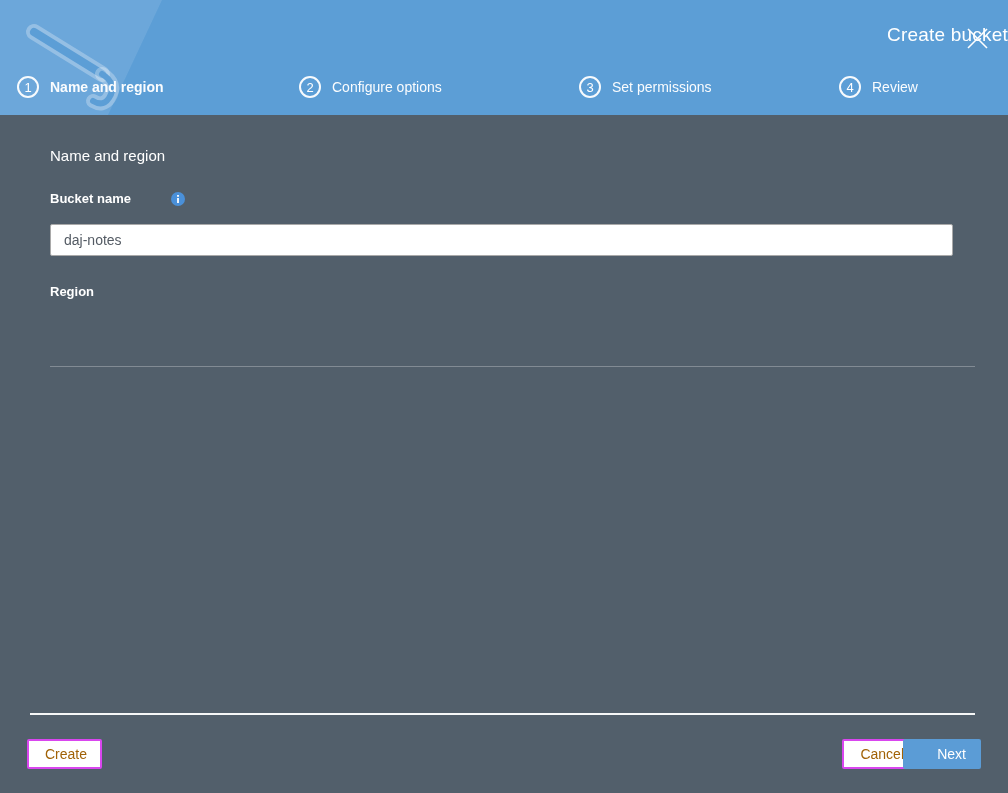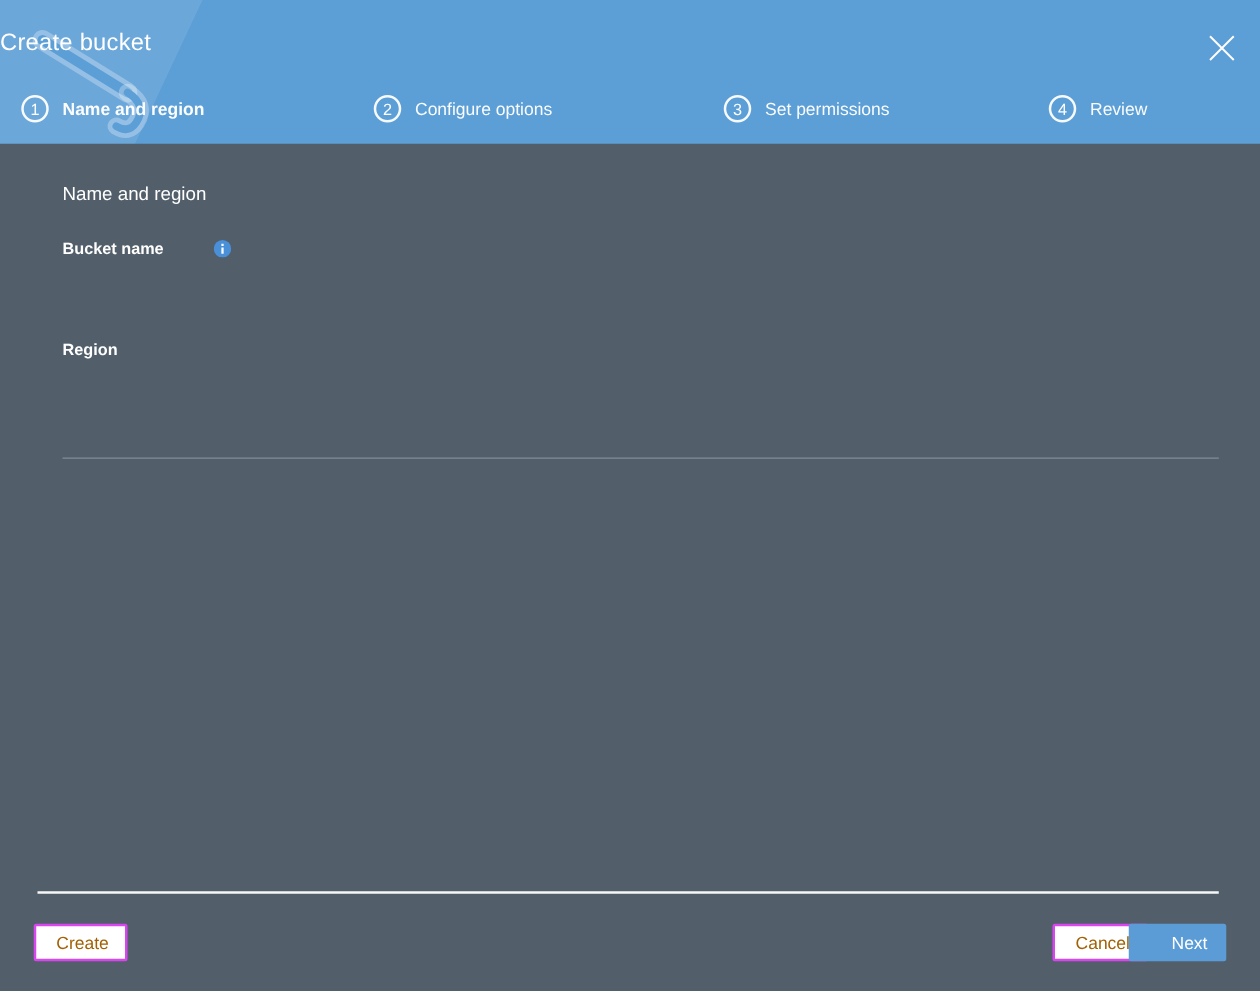--- a/index.html
+++ b/index.html
@@ -3,40 +3,40 @@
 <meta charset="utf-8">
 <style>
   * { margin:0; padding:0; box-sizing:border-box; }
   html,body { background:#525F6B; }
   body { font-family:"Liberation Sans", sans-serif; }
   .modal { position:relative; width:1008px; height:793px; background:#525F6B; overflow:hidden; }
 
   
   .header { position:absolute; top:0; left:0; right:0; height:115px; background:#5C9ED6; }
   .watermark { position:absolute; top:0; left:0; pointer-events:none; }
-  .modal-title { position:absolute; top:24px; left:0; width:100%; text-align:left;
+  .modal-title { position:absolute; top:24px; left:0; width:100%; text-align:right;
                  color:#ffffff; font-size:19px; font-weight:500; letter-spacing:.2px; }
   .close-btn { position:absolute; top:27px; right:19px; width:23px; height:23px; cursor:pointer; }
 
   
   .step { position:absolute; top:76px; display:flex; align-items:center; color:#fff; }
   .step-circle { width:22px; height:22px; border:2px solid rgba(255,255,255,0.95); border-radius:50%;
                  display:flex; align-items:center; justify-content:center; font-size:13px; flex:0 0 auto; }
   .step-label { margin-left:11px; font-size:14px; color:rgba(255,255,255,0.97); }
   .step.active .step-label { font-weight:bold; }
   .step-1 { left:17px; } .step-2 { left:299px; } .step-3 { left:579px; } .step-4 { left:839px; }
 
   
   .section-heading { position:absolute; left:50px; color:#ffffff; font-size:15px; font-weight:400; }
   .h-name-region { top:147px; }
   .h-copy-settings { top:389px; font-size:15px; }
   .field-label { position:absolute; left:50px; color:#ffffff; font-size:13px; font-weight:bold;
                  display:flex; align-items:center; }
   .l-bucket-name { top:191px;gap:33px; }
-  .l-region { top:272px; }
+  .l-region { top:284px; }
   .info-icon { display:inline-block; margin-left:7px; width:14px; height:14px; cursor:pointer; }
 
   .text-input { position:absolute; left:50px; width:903px; height:32px; background:#fff;
                 border:1px solid #a9a9a9; border-radius:2px; padding:0 13px; font-size:14px;
                 color:#545B64; font-family:"Liberation Sans", sans-serif; outline:none; }
   .i-bucket-name { top:224px; }
 
   .select-box { position:absolute; left:50px; width:903px; background:#fff; border:1px solid #a9a9a9;
                 border-radius:2px; display:flex; align-items:center; justify-content:space-between;
                 padding:0 13px; font-size:14px; color:#545B64; cursor:pointer; }
@@ -103,20 +103,21 @@
 
   <div class="field-label l-bucket-name">
     <span>Bucket name</span>
     <svg class="info-icon" viewBox="0 0 14 14">
       <circle cx="7" cy="7" r="7" fill="#4A90D9"></circle>
       <rect x="6.1" y="6" width="1.8" height="5" fill="#fff"></rect>
       <rect x="6.1" y="3" width="1.8" height="1.8" fill="#fff"></rect>
     </svg>
   </div>
 
+  <input class="text-input i-bucket-name" type="text" value="daj-notes" style="">
 
   <div class="field-label l-region">
     <span>Region</span>
   </div>
 
 
   <div class="section-divider"></div>
 
 
 

